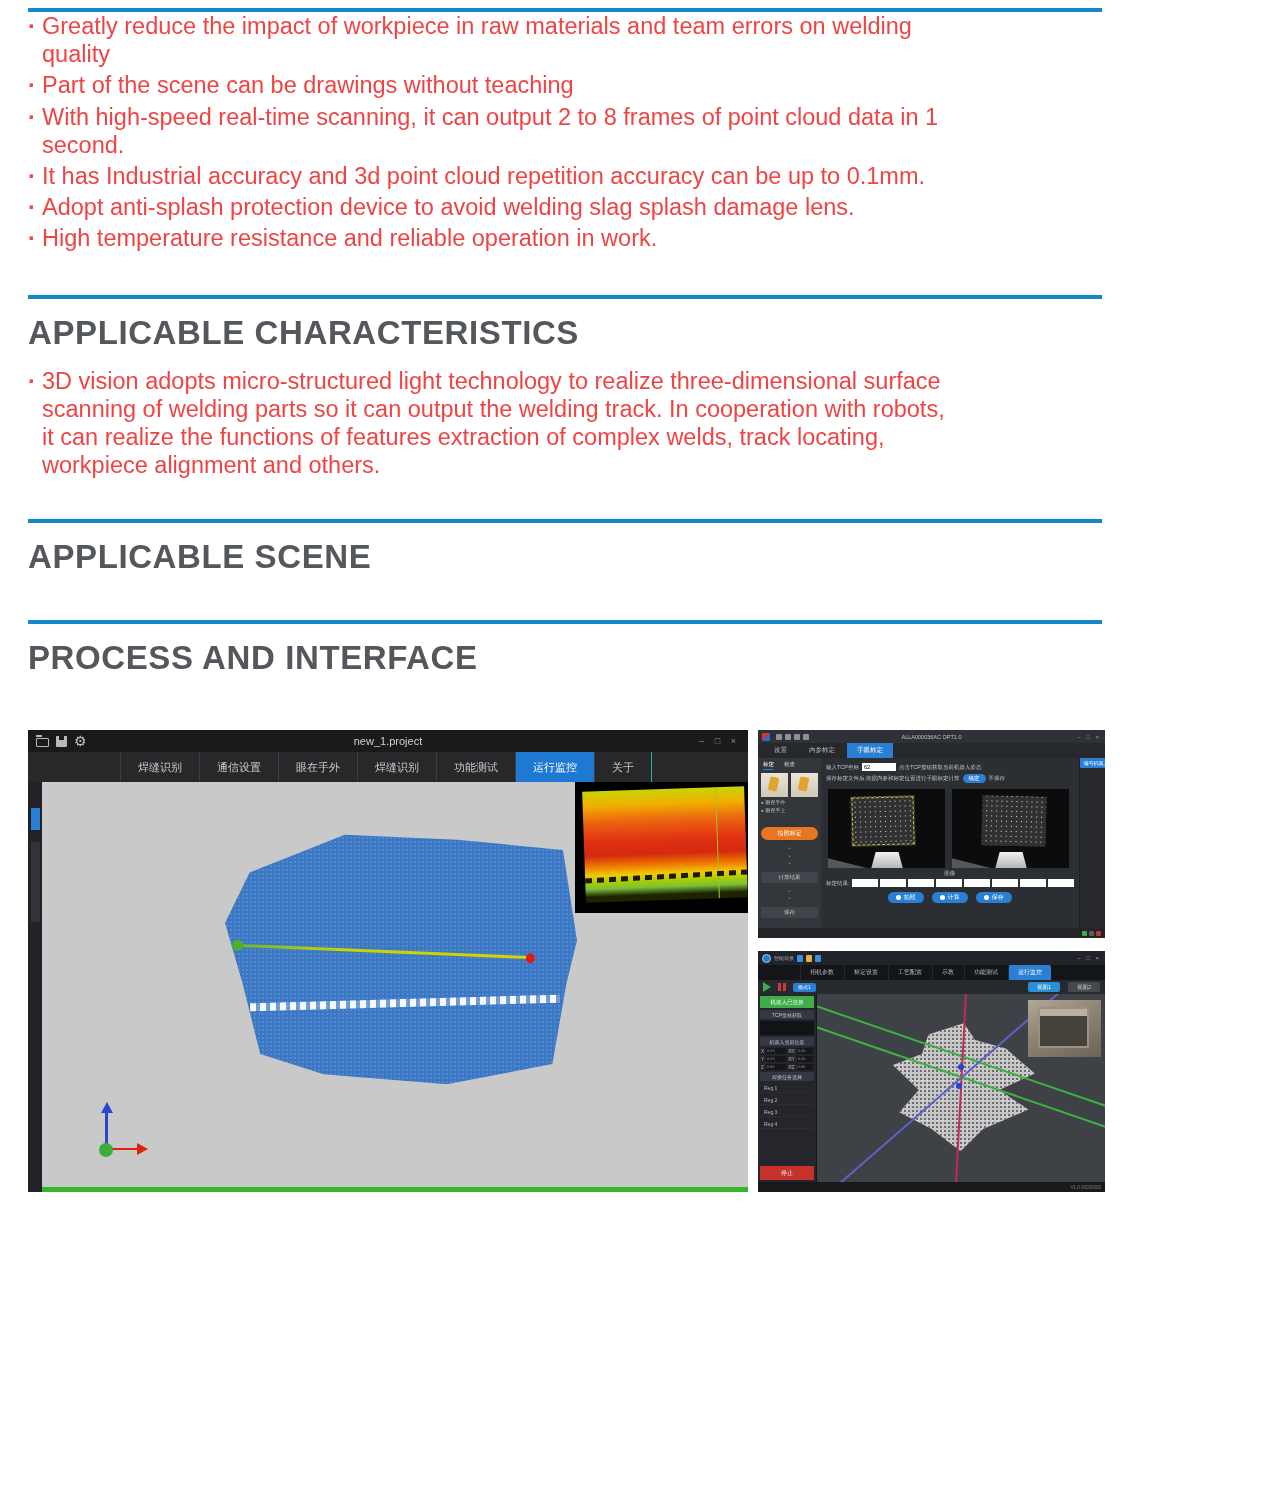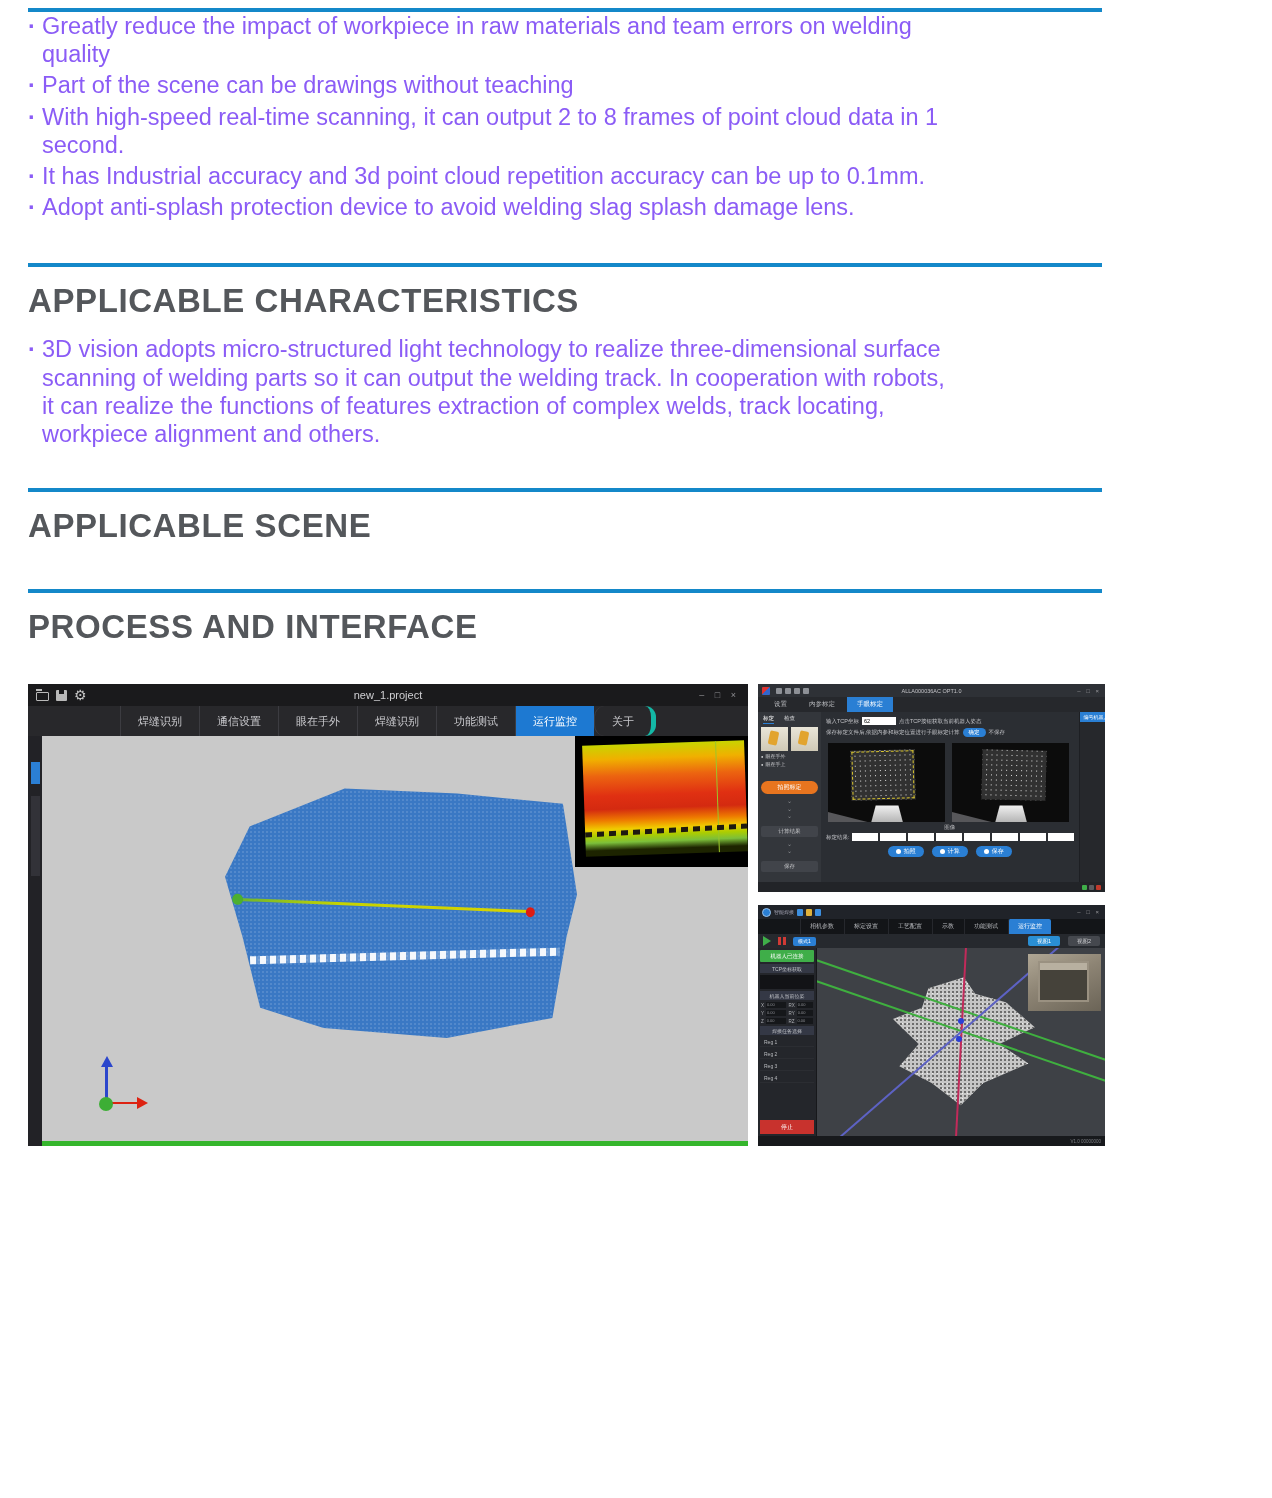--- a/index.html
+++ b/index.html
@@ -4,44 +4,44 @@
 <style>
   * { margin:0; padding:0; box-sizing:border-box; }
   html,body { background:#ffffff; }
   .page {
     position:relative; width:1272px; height:1498px; background:#fff;
     font-family:"Liberation Sans", sans-serif; padding:8px 0 0 28px; overflow:hidden;
   }
   .rule { width:1074px; height:4px; background:#1488c9; }
   .sec-title { font-size:33px; font-weight:bold; color:#54575b; letter-spacing:0.6px; margin:15px 0 15px; }
   .bullets { list-style:none; width:918px; }
-  .bullets li { position:relative; font-size:23.5px; line-height:1.2; color:#8b5cf6; padding-left:14px; margin-bottom:3px; }
+  .bullets li { position:relative; font-size:23.5px; line-height:1.2; color:#ef4444; padding-left:14px; margin-bottom:3px; }
   .bullets li::before { content:"·"; position:absolute; left:0; top:0; font-weight:bold; }
   .bullets.loose li { margin-bottom:8px; }
   .gap-a { margin-top:42px; } .gap-b { margin-top:40px; } .gap-c { margin-top:44px; }
 
   
-  .shots { display:flex; gap:10px; margin-top:38px; }
+  .shots { display:flex; gap:10px; margin-top:53px; }
   .right-col { display:flex; flex-direction:column; gap:13px; }
   .win { position:relative; overflow:hidden; background:#202024; }
 
   
   .ma { width:720px; height:462px; background:#1d1d20; }
   .ma-titlebar { position:relative; height:22px; background:#1a1a1c; display:flex; align-items:center; padding:0 8px; gap:7px; }
   .ic-folder { width:13px; height:9px; border:1.5px solid #b9b9b9; border-radius:1px; position:relative; margin-top:2px; }
   .ic-folder::before { content:""; position:absolute; top:-4px; left:-1px; width:6px; height:2.5px; background:#b9b9b9; }
   .ic-floppy { width:11px; height:11px; background:#b9b9b9; border-radius:1px; position:relative; }
   .ic-floppy::before { content:""; position:absolute; top:0; left:3px; width:5px; height:4px; background:#1a1a1c; }
   .ic-gear { color:#c4c4c4; font-size:14px; line-height:1; }
   .ic-gear::before { content:"⚙"; }
   .ma-title { position:absolute; left:0; right:0; text-align:center; color:#cfcfd2; font-size:11px; pointer-events:none; }
   .winctl { margin-left:auto; color:#8f8f93; font-size:9px; letter-spacing:4px; z-index:1; white-space:nowrap; }
   .ma-tabs { height:30px; background:#28282b; display:flex; align-items:stretch; padding-left:92px; }
   .ma-tab { display:flex; align-items:center; padding:0 17px; color:#c9c9cd; font-size:11px; border-left:1px solid #3c3c41; white-space:nowrap; }
-  .ma-tab:last-child { border-right:5px solid #14b8a6;border-radius:11px; }
+  .ma-tab:last-child { border-right:1px solid #14b8a6; }
   .ma-tab.active { background:#1d79d2; color:#fff; }
   .ma-body { position:relative; height:410px; display:flex; }
   .ma-strip { width:14px; background:#222226; position:relative; }
   .ma-strip::before { content:""; position:absolute; top:26px; left:3px; width:9px; height:22px; background:#2b7fd4; }
   .ma-strip::after { content:""; position:absolute; top:60px; left:3px; width:9px; height:80px; background:#323238; }
   .ma-view { position:relative; flex:1; background:#c9c9c9; border-bottom:5px solid #35b52c; overflow:hidden; }
   .cloud {
     position:absolute; left:183px; top:50px; width:352px; height:252px; background:#3a78c4;
     background-image: radial-gradient(rgba(255,255,255,0.28) 0.6px, transparent 0.8px);
     background-size:4px 4px;
@@ -172,20 +172,21 @@
 
 <div class="page">
 
   <div class="rule"></div>
   <ul class="bullets">
     <li>Greatly reduce the impact of workpiece in raw materials and team errors on welding quality</li>
     <li>Part of the scene can be drawings without teaching</li>
     <li>With high-speed real-time scanning, it can output 2 to 8 frames of point cloud data in 1 second.</li>
     <li>It has Industrial accuracy and 3d point cloud repetition accuracy can be up to 0.1mm.</li>
     <li>Adopt anti-splash protection device to avoid welding slag splash damage lens.</li>
+    <li>High temperature resistance and reliable operation in work.</li>
   </ul>
 
   <div class="rule gap-a"></div>
   <h1 class="sec-title">APPLICABLE CHARACTERISTICS</h1>
   <ul class="bullets">
     <li>3D vision adopts micro-structured light technology to realize three-dimensional surface scanning of welding parts so it can output the welding track. In cooperation with robots, it can realize the functions of features extraction of complex welds, track locating, workpiece alignment and others.</li>
   </ul>
 
   <div class="rule gap-b"></div>
   <h1 class="sec-title">APPLICABLE SCENE</h1>

